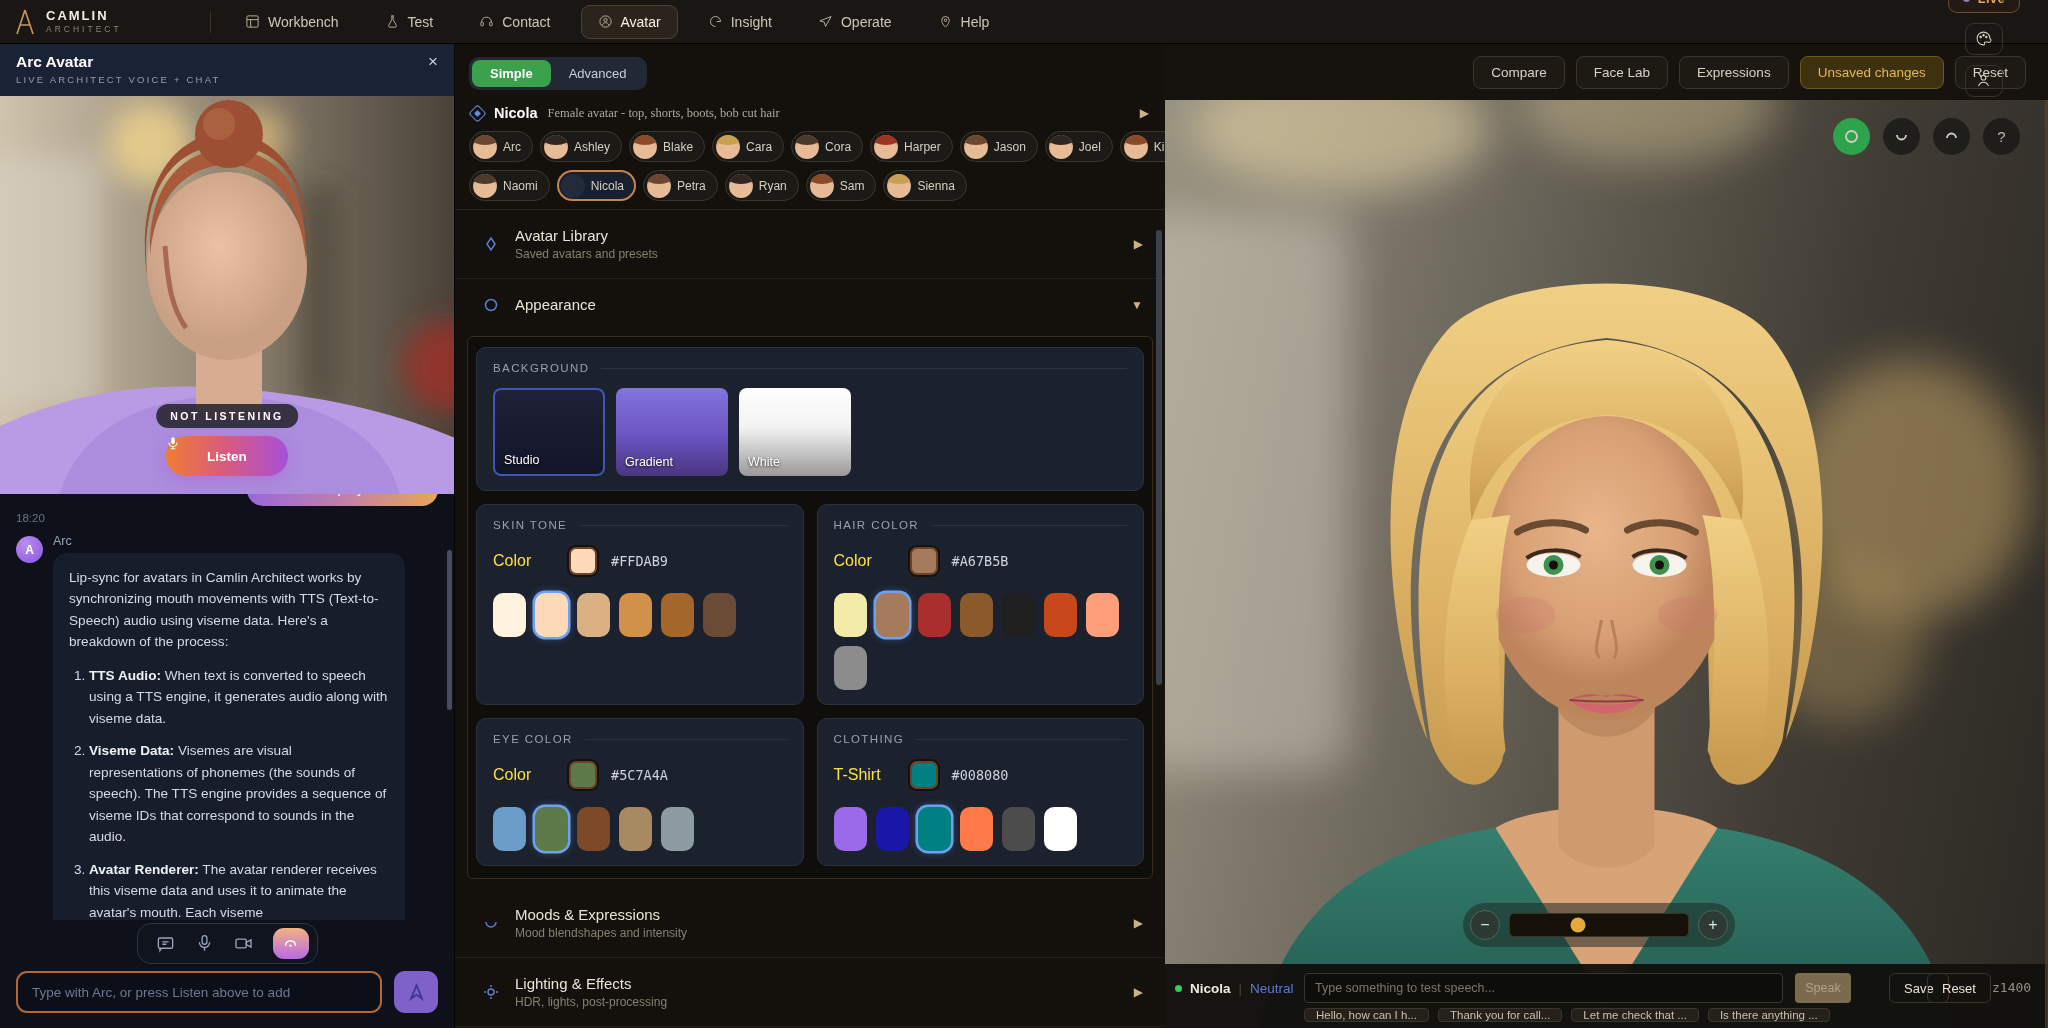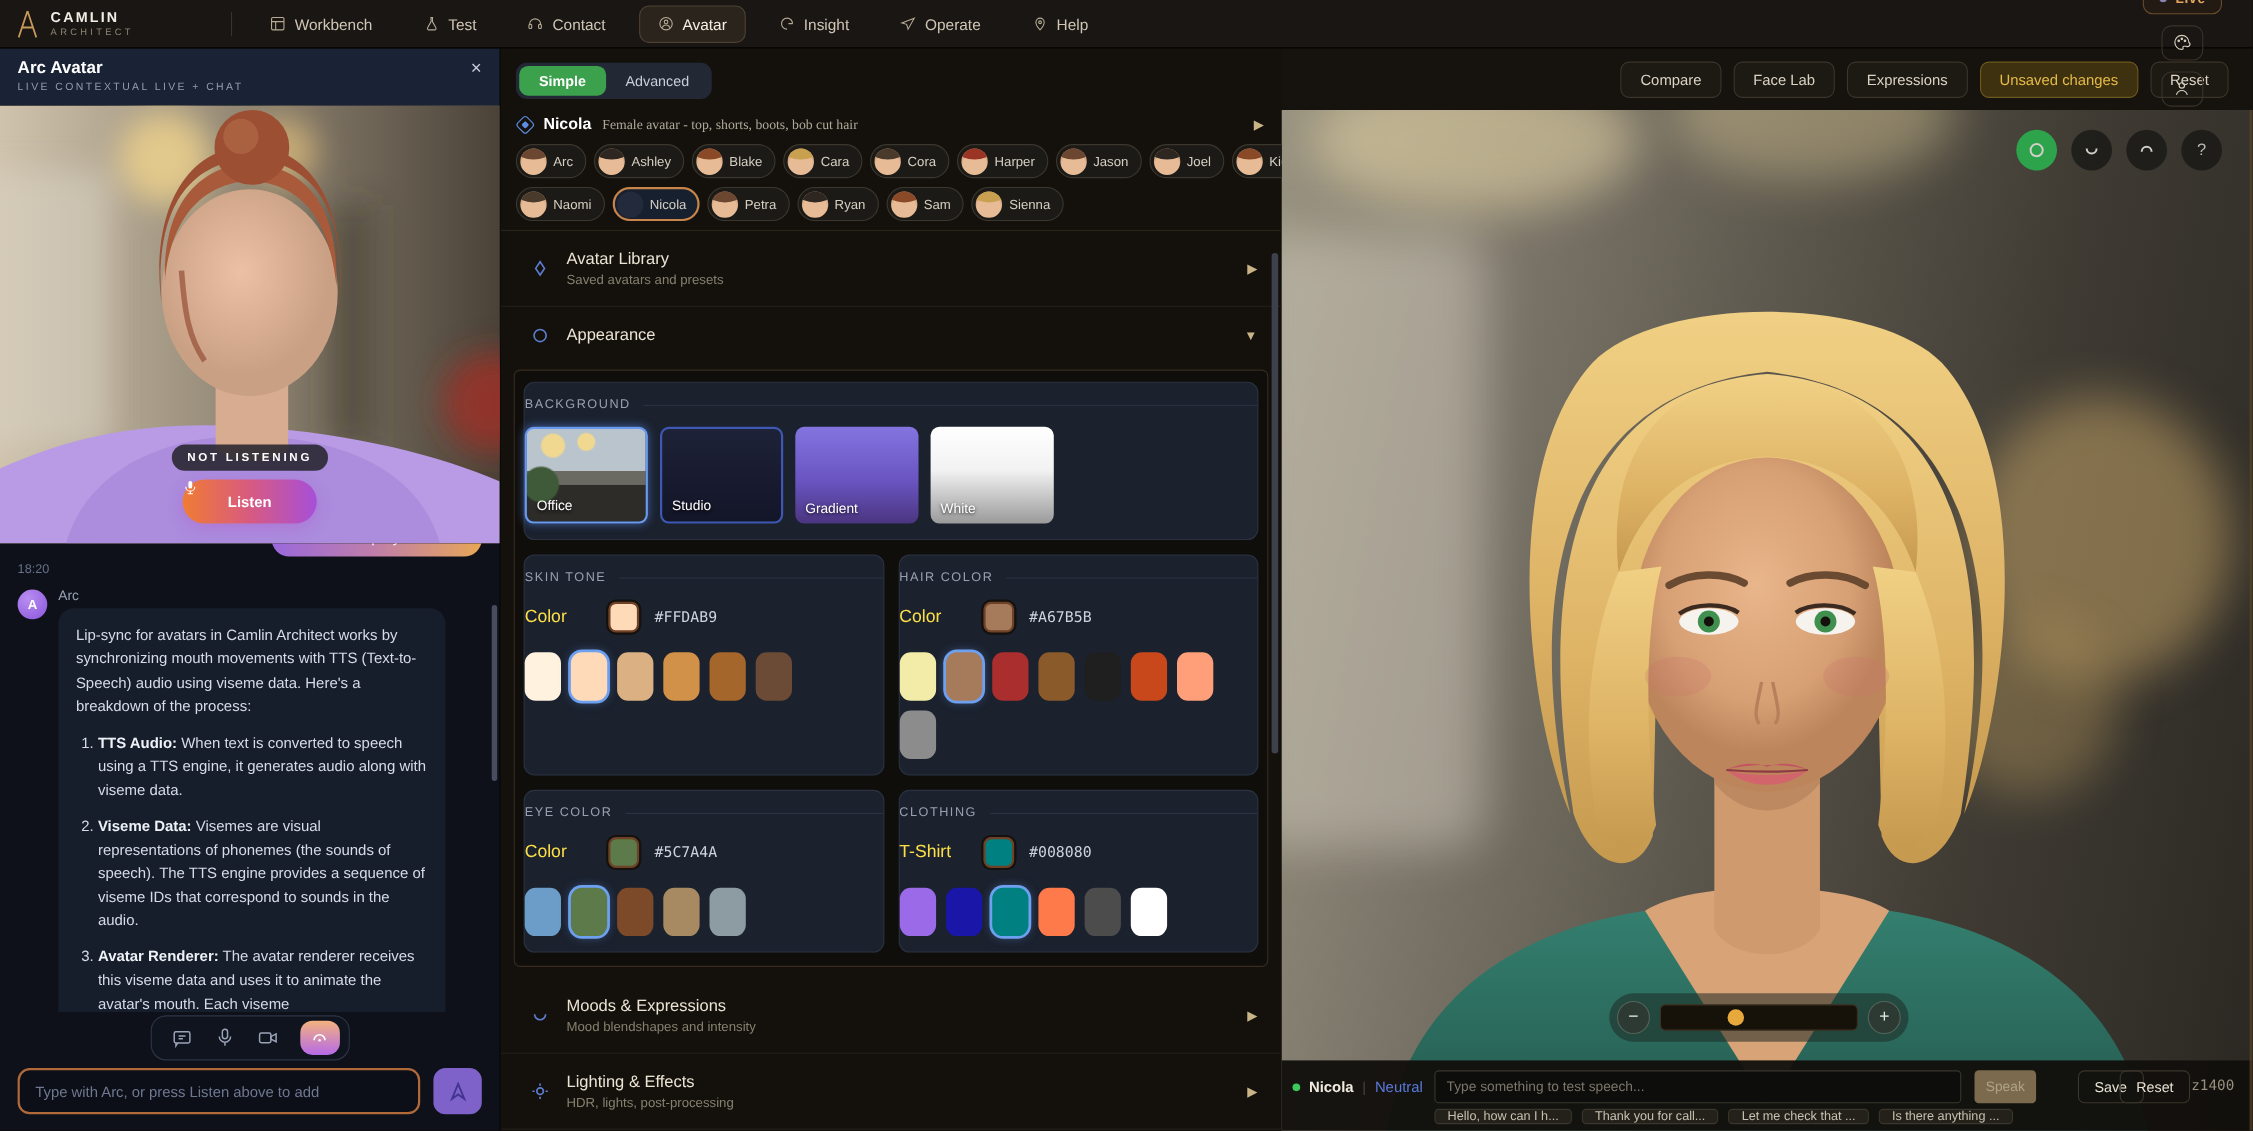--- a/index.html
+++ b/index.html
@@ -109,21 +109,21 @@
   .sec-row { display:flex; align-items:center; gap:16px; padding:17px 22px 17px 28px;
     border-bottom:1px solid #231f18; cursor:pointer;}
   .sec-icon { width:16px; height:16px; flex:0 0 16px;}
   .sec-icon svg { width:16px; height:16px; stroke:#5d7ed0; fill:none; stroke-width:1.5;}
   .sec-text  { display:flex; flex-direction:column; gap:3px;}
   .sec-title { color:#ebe4d5; font-size:15px;}
   .sec-sub { color:#86806f; font-size:12px;}
   .sec-arrow { margin-left:auto; color:#c9b488; font-size:12px;}
   .appearance-body { margin:6px 12px 10px; border:1px solid #372c1f; border-radius:6px;
     padding:10px 8px 12px; background:#100e0b;}
-  .card { background:#1b212d; border:1px solid #2a3242; border-radius:10px; padding:14px 0;}
+  .card { background:#1b212d; border:1px solid #2a3242; border-radius:10px; padding:14px 16px;}
   .card-head { display:flex; align-items:center; gap:12px;}
   .card-label { color:#99a1b0; font-size:11.5px; letter-spacing:1.4px;}
   .card-line { flex:1; height:1px; background:#2b3342;}
   .bg-tiles { display:flex; gap:11px; margin-top:14px;}
   .bg-tile { width:112px; height:88px; border-radius:8px; position:relative; cursor:pointer; overflow:hidden;}
   .bg-tile span { position:absolute; left:9px; bottom:7px; color:#fff; font-size:12.5px;
     text-shadow:0 1px 3px rgba(0,0,0,.8);}
   .bg-office { border:2px solid #6a9af0; box-shadow:0 0 9px rgba(90,140,240,.55);
     background:
       radial-gradient(circle at 22% 18%, #f0d890 0 9%, transparent 11%),
@@ -289,21 +289,21 @@
             <path d="M5 20c1.2-4 4-5.5 7-5.5s5.8 1.5 7 5.5"></path>
         </svg>
       </div>
     </div>
   </div>
 
   <div id="left">
     <div class="lp-header">
       <div>
         <div class="lp-title">Arc Avatar</div>
-        <div class="lp-sub">LIVE CONTEXTUAL LIVE + CHAT</div>
+        <div class="lp-sub">LIVE ARCHITECT VOICE + CHAT</div>
       </div>
       <div class="lp-close">×</div>
     </div>
 
     <div class="lp-video">
       <svg viewBox="0 0 455 398" width="455" height="398">
         <defs>
           <filter id="b1">
               <feGaussianBlur stdDeviation="14"></feGaussianBlur>
             </filter>
@@ -504,23 +504,20 @@
       <span class="sec-arrow">▼</span>
     </div>
 
     <div class="appearance-body">
       <div class="card">
         <div class="card-head">
           <span class="card-label">BACKGROUND</span>
           <span class="card-line"></span>
         </div>
         <div class="bg-tiles">
-            <div class="bg-tile bg-office">
-              <span>Office</span>
-            </div>
             <div class="bg-tile bg-studio">
               <span>Studio</span>
             </div>
             <div class="bg-tile bg-gradient">
               <span>Gradient</span>
             </div>
             <div class="bg-tile bg-white">
               <span>White</span>
             </div>
           </div>

